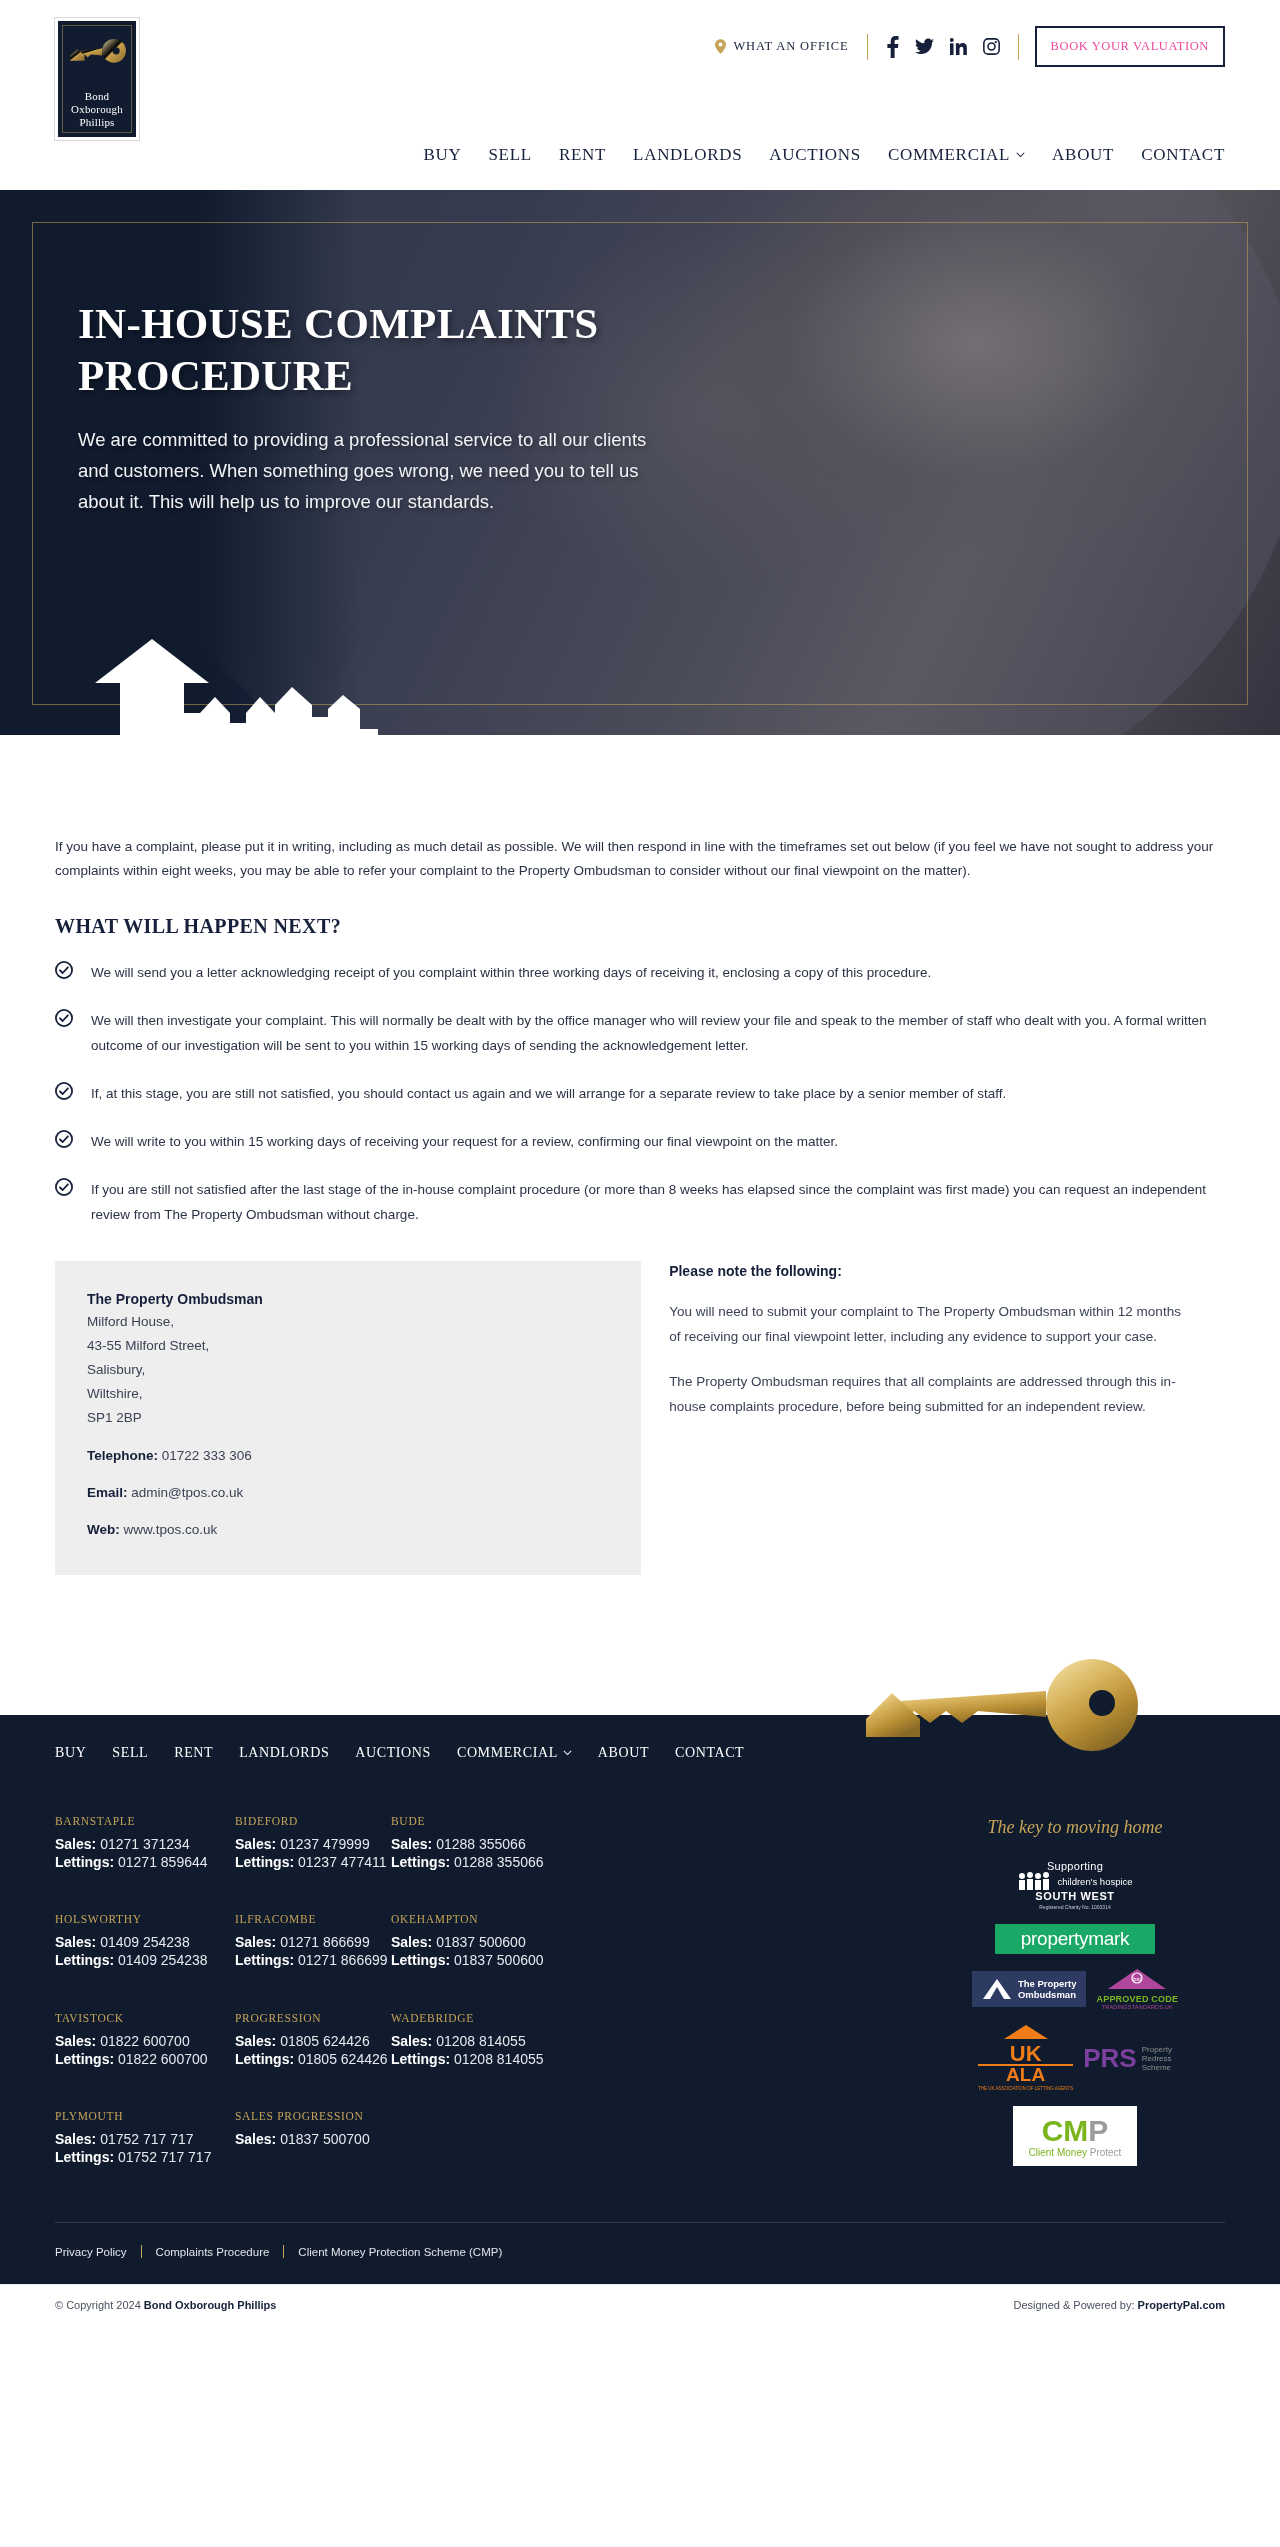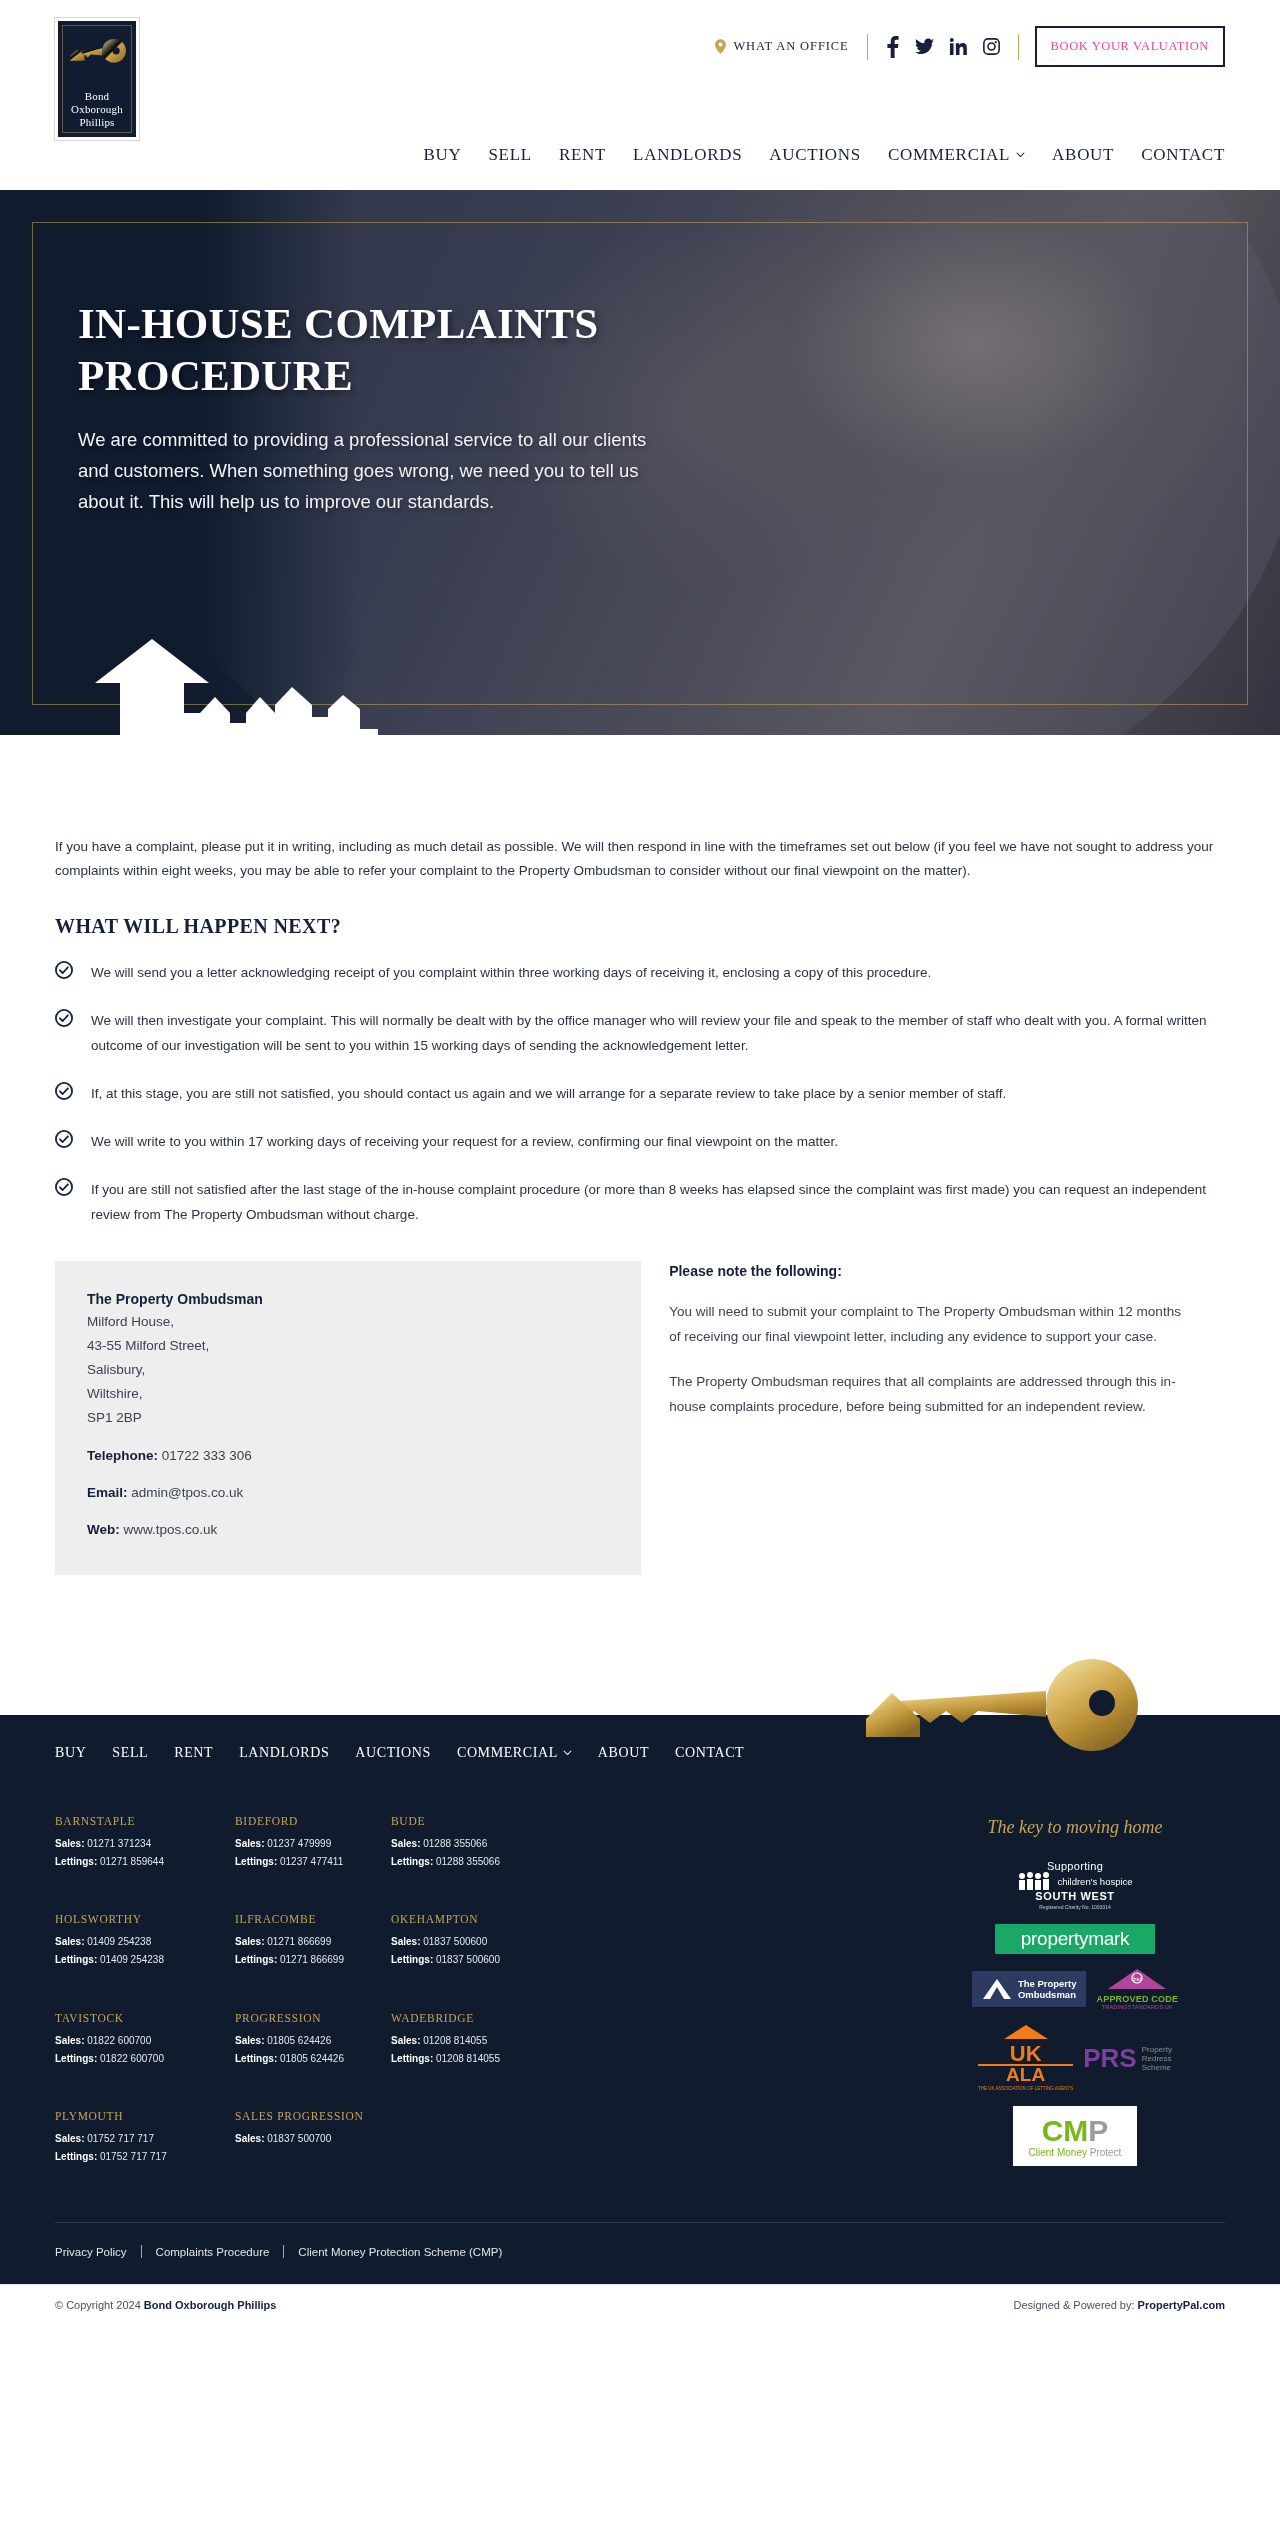--- a/index.html
+++ b/index.html
@@ -274,21 +274,21 @@
     width: 870px;
   }
   .office .city {
     font-family: "Liberation Serif", serif;
     font-size: 11.5px;
     letter-spacing: .7px;
     color: #c6a458;
     margin-bottom: 8px;
   }
   .office .line {
-    font-size: 10px;
+    font-size: 14px;
     line-height: 18px;
     color: #e6e8ee;
   }
   .office .line b { color:#ffffff; }
 
   .brandcol {
     flex: 1;
     display: flex; flex-direction: column; align-items: center;
     padding-top: 2px;
   }
@@ -491,21 +491,21 @@
           <circle cx="12" cy="12" r="10.8" fill="none" stroke="#16203a" stroke-width="2.4"></circle>
           <path d="M6.6 12.4l3.6 3.6 7-7.6" fill="none" stroke="#16203a" stroke-width="2.4" stroke-linecap="round" stroke-linejoin="round"></path>
         </svg>
         <span class="step-text">If, at this stage, you are still not satisfied, you should contact us again and we will arrange for a separate review to take place by a senior member of staff.</span>
       </li>
       <li>
         <svg class="tick" width="18" height="18" viewBox="0 0 24 24">
           <circle cx="12" cy="12" r="10.8" fill="none" stroke="#16203a" stroke-width="2.4"></circle>
           <path d="M6.6 12.4l3.6 3.6 7-7.6" fill="none" stroke="#16203a" stroke-width="2.4" stroke-linecap="round" stroke-linejoin="round"></path>
         </svg>
-        <span class="step-text">We will write to you within 17 working days of receiving your request for a review, confirming our final viewpoint on the matter.</span>
+        <span class="step-text">We will write to you within 15 working days of receiving your request for a review, confirming our final viewpoint on the matter.</span>
       </li>
       <li>
         <svg class="tick" width="18" height="18" viewBox="0 0 24 24">
           <circle cx="12" cy="12" r="10.8" fill="none" stroke="#16203a" stroke-width="2.4"></circle>
           <path d="M6.6 12.4l3.6 3.6 7-7.6" fill="none" stroke="#16203a" stroke-width="2.4" stroke-linecap="round" stroke-linejoin="round"></path>
         </svg>
         <span class="step-text">If you are still not satisfied after the last stage of the in-house complaint procedure (or more than 8 weeks has elapsed since the complaint was first made) you can request an independent review from The Property Ombudsman without charge.</span>
       </li>
     </ul>
 

